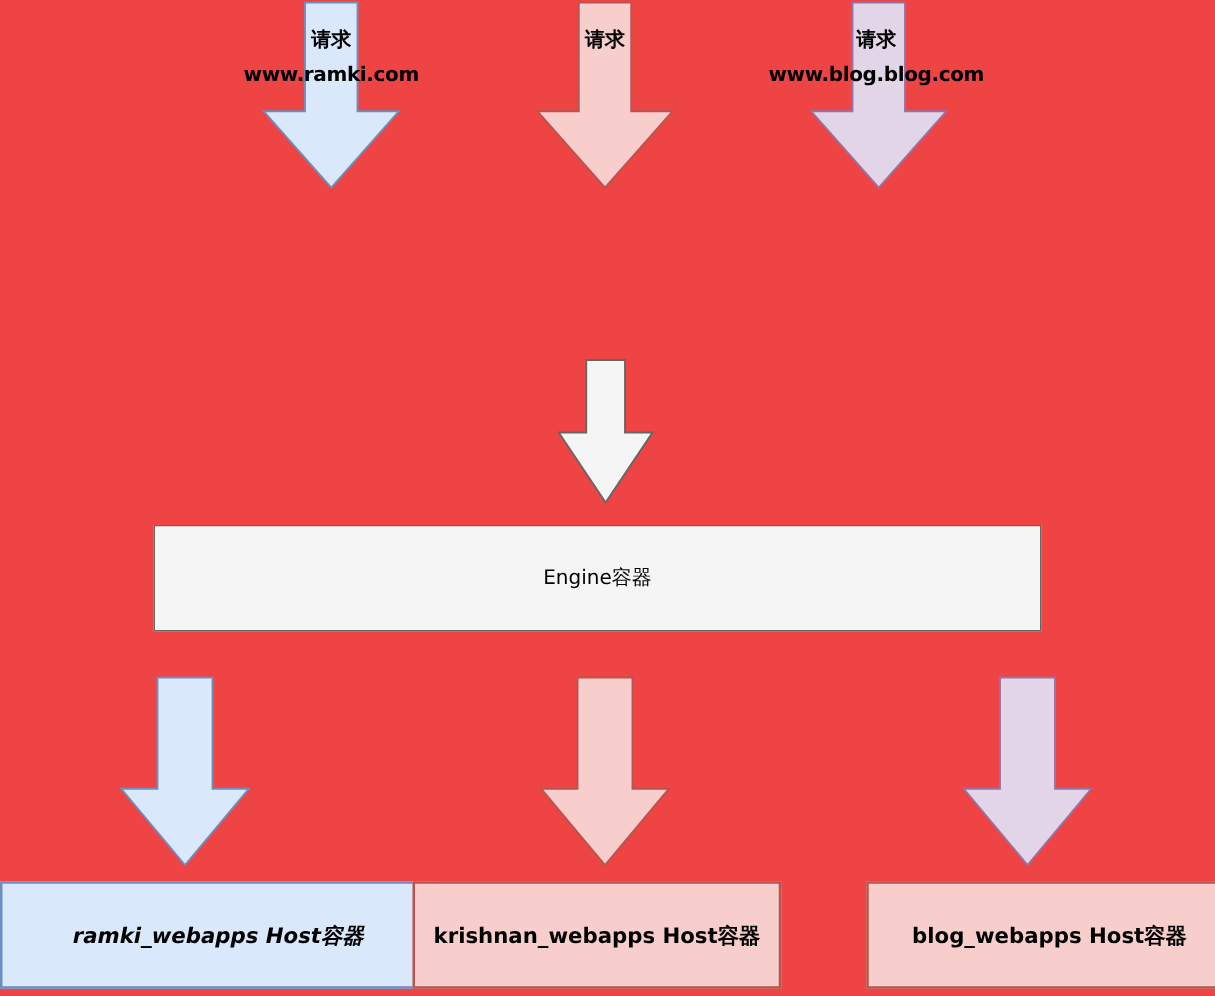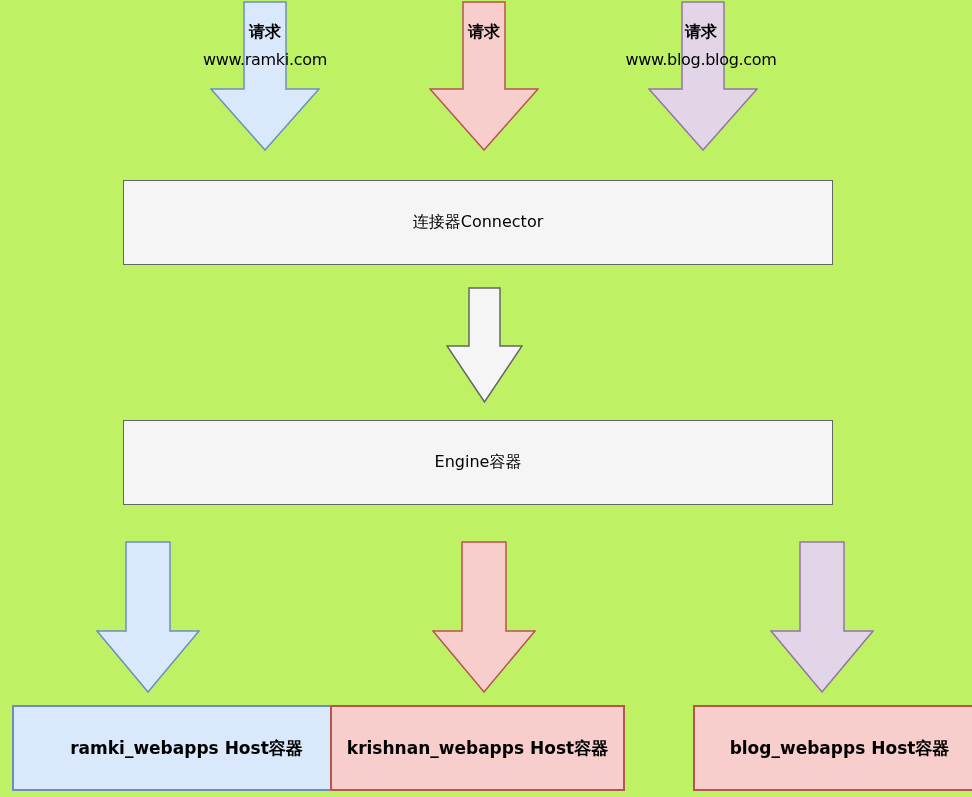--- a/index.html
+++ b/index.html
@@ -5,21 +5,21 @@
   html, body {
     margin: 0;
     padding: 0;
     background: #ffffff;
     font-family: "DejaVu Sans", "Liberation Sans", sans-serif;
   }
   .canvas {
     position: relative;
     width: 972px;
     height: 797px;
-    background: #bef264;
+    background: #ef4444;
     overflow: hidden;
   }
   .abs { position: absolute; }
   .arrow-svg { display: block; }
 
   .req-label {
     position: absolute;
     top: 18px;
     width: 320px;
     text-align: center;
@@ -27,21 +27,21 @@
     pointer-events: none;
   }
   .req-label .cap {
     font-size: 16px;
     line-height: 28px;
     font-weight: 600;
   }
   .req-label .dom {
     font-size: 16px;
     line-height: 28px;
-    font-weight: 400;
+    font-weight: 700;
     letter-spacing: -0.3px;
   }
 
   .container-box {
     position: absolute;
     left: 123px;
     width: 710px;
     height: 85px;
     background: #f5f5f5;
     border: 1.5px solid #666666;
@@ -94,23 +94,20 @@
     <div class="dom">www.ramki.com</div>
   </div>
   <div class="req-label" style="left:324px;">
     <div class="cap">请求</div>
   </div>
   <div class="req-label" style="left:541px;">
     <div class="cap">请求</div>
     <div class="dom">www.blog.blog.com</div>
   </div>
 
-  <div class="container-box" style="top:180px;">
-    <span>连接器Connector</span>
-  </div>
 
   <div class="abs" style="left:446px; top:287px;">
     <svg class="arrow-svg" width="77" height="116" viewBox="0 0 77 116">
       <polygon points="23,1 54,1 54,59 76,59 38.5,115 1,59 23,59" stroke-width="1.5" fill="#f5f5f5" stroke="#666666"></polygon>
     </svg>
   </div>
 
   <div class="container-box" style="top:420px;align-items:center;">
     <span>Engine容器</span>
   </div>
@@ -124,21 +121,21 @@
     <svg class="arrow-svg" width="104" height="152" viewBox="0 0 104 152">
       <polygon points="30,1 74,1 74,90 103,90 52,151 1,90 30,90" stroke-width="1.5" fill="#f8cecc" stroke="#b85450"></polygon>
     </svg>
   </div>
   <div class="abs" style="left:770px; top:541px;">
     <svg class="arrow-svg" width="104" height="152" viewBox="0 0 104 152">
       <polygon points="30,1 74,1 74,90 103,90 52,151 1,90 30,90" stroke-width="1.5" fill="#e1d5e7" stroke="#9673a6"></polygon>
     </svg>
   </div>
 
-  <div class="host-box" style="left: 12px; width: 349px; background-color: rgb(218, 232, 252); border-color: rgb(108, 142, 191);">
+  <div class="host-box" style="left: 0; width: 349px; background-color: rgb(218, 232, 252); border-color: rgb(108, 142, 191); font-style: italic;">
     <span>ramki_webapps Host容器</span>
   </div>
   <div class="host-box" style="left: 330px; width: 295px; background-color: rgb(248, 206, 204); border-color: rgb(184, 84, 80);">
     <span>krishnan_webapps Host容器</span>
   </div>
   <div class="host-box" style="left: 693px; width: 293px; background-color: rgb(248, 206, 204); border-color: rgb(184, 84, 80);">
     <span>blog_webapps Host容器</span>
   </div>
 
 </div>

